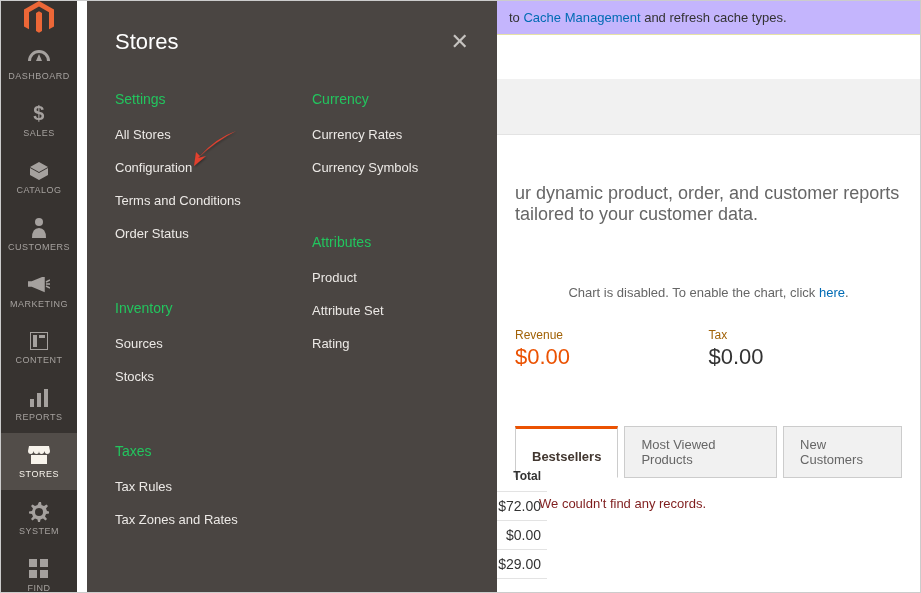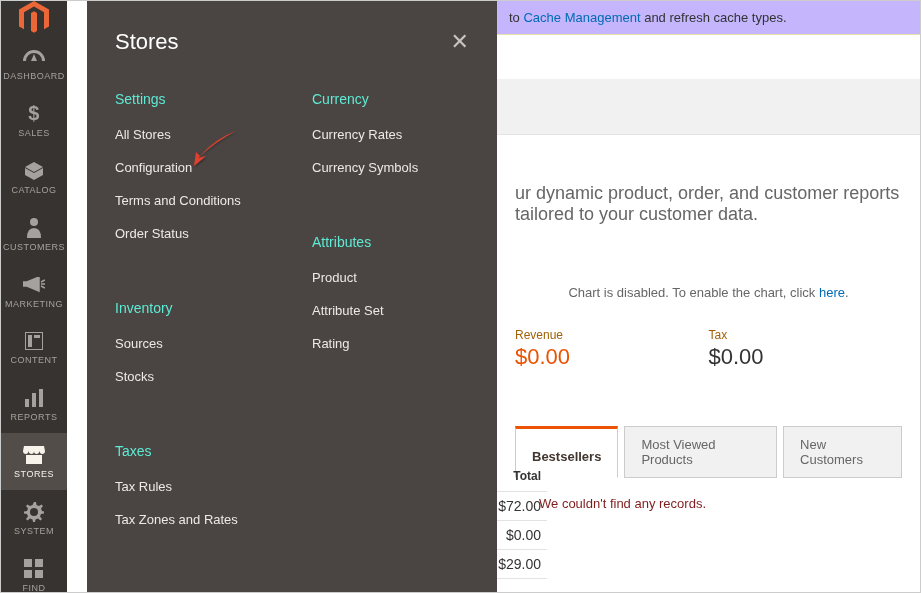--- a/index.html
+++ b/index.html
@@ -1,35 +1,35 @@
 <!DOCTYPE html>
 <html><head>
 <meta charset="utf-8">
 <style>
   * { margin: 0; padding: 0; box-sizing: border-box; }
   body { font-family: 'Helvetica Neue', Arial, sans-serif; font-size: 13px; color: #333; background: #fff; width: 921px; height: 593px; overflow: hidden; position: relative; }
   .frame { width: 921px; height: 593px; position: relative; border: 1px solid #ccc; }
 
   
-  .mainnav { position: absolute; left: 0; top: 0; width: 66px; height: 100%; background: #373330; display: flex; flex-direction: column; align-items: center; }
+  .mainnav { position: absolute; left: 0; top: 0; width: 76px; height: 100%; background: #373330; display: flex; flex-direction: column; align-items: center; }
   .mainnav .logo { width: 86px; height: 62px; display: flex; align-items: center; justify-content: center; }
   .mainnav .logo svg { }
   .mainnav .item { width: 100%; padding: 10px 4px 10px 4px; display: flex; flex-direction: column; align-items: center; color: #a5a19e; font-size: 9px; letter-spacing: 0.5px; cursor: pointer; text-align: center; }
   .mainnav .item.active { background: #524d49; color: #f7f3eb; }
   .mainnav .item .ico { font-size: 22px; margin-bottom: 3px; height: 24px; display:flex; align-items:center; justify-content:center; }
   .mainnav .item .lbl { line-height: 1.1; }
 
   
   .flyout { position: absolute; left: 86px; top: 0; width: 410px; height: 100%; background: #4a4542; color: #fff; padding: 28px 28px; }
   .flyout .hdr { display: flex; align-items: center; justify-content: space-between; margin-bottom: 36px; }
   .flyout .hdr h1 { font-size: 22px; font-weight: 400; color: #fff; }
   .flyout .close { font-size: 22px; color: #c6c3c0; cursor: pointer; }
   .flyout .cols { display: flex; gap: 40px; }
   .flyout .col { flex: 1; display: flex; flex-direction: column; }
-  .flyout .group-title { color: #5eead4; font-size: 14px; margin-bottom: 20px; margin-top: 0; }
+  .flyout .group-title { color: #22c55e; font-size: 14px; margin-bottom: 20px; margin-top: 0; }
   .flyout .group-title.sp { margin-top: 41px; }
   .flyout .link { color: #ece9e6; font-size: 13px; margin-bottom: 18px; cursor: pointer; }
 
   
   .arrow { position: absolute; left: 185px; top: 125px; width: 55px; height: 45px; pointer-events: none; }
 
   
   .content { position: absolute; left: 496px; top: 0; right: 0; height: 100%; background: #fff; }
   .notice { background: #c4b5fd; border-bottom: 1px solid #e6e2a5; padding: 9px 12px; font-size: 13px; color: #333; }
   .notice a { color: #006bb4; text-decoration: none; }

